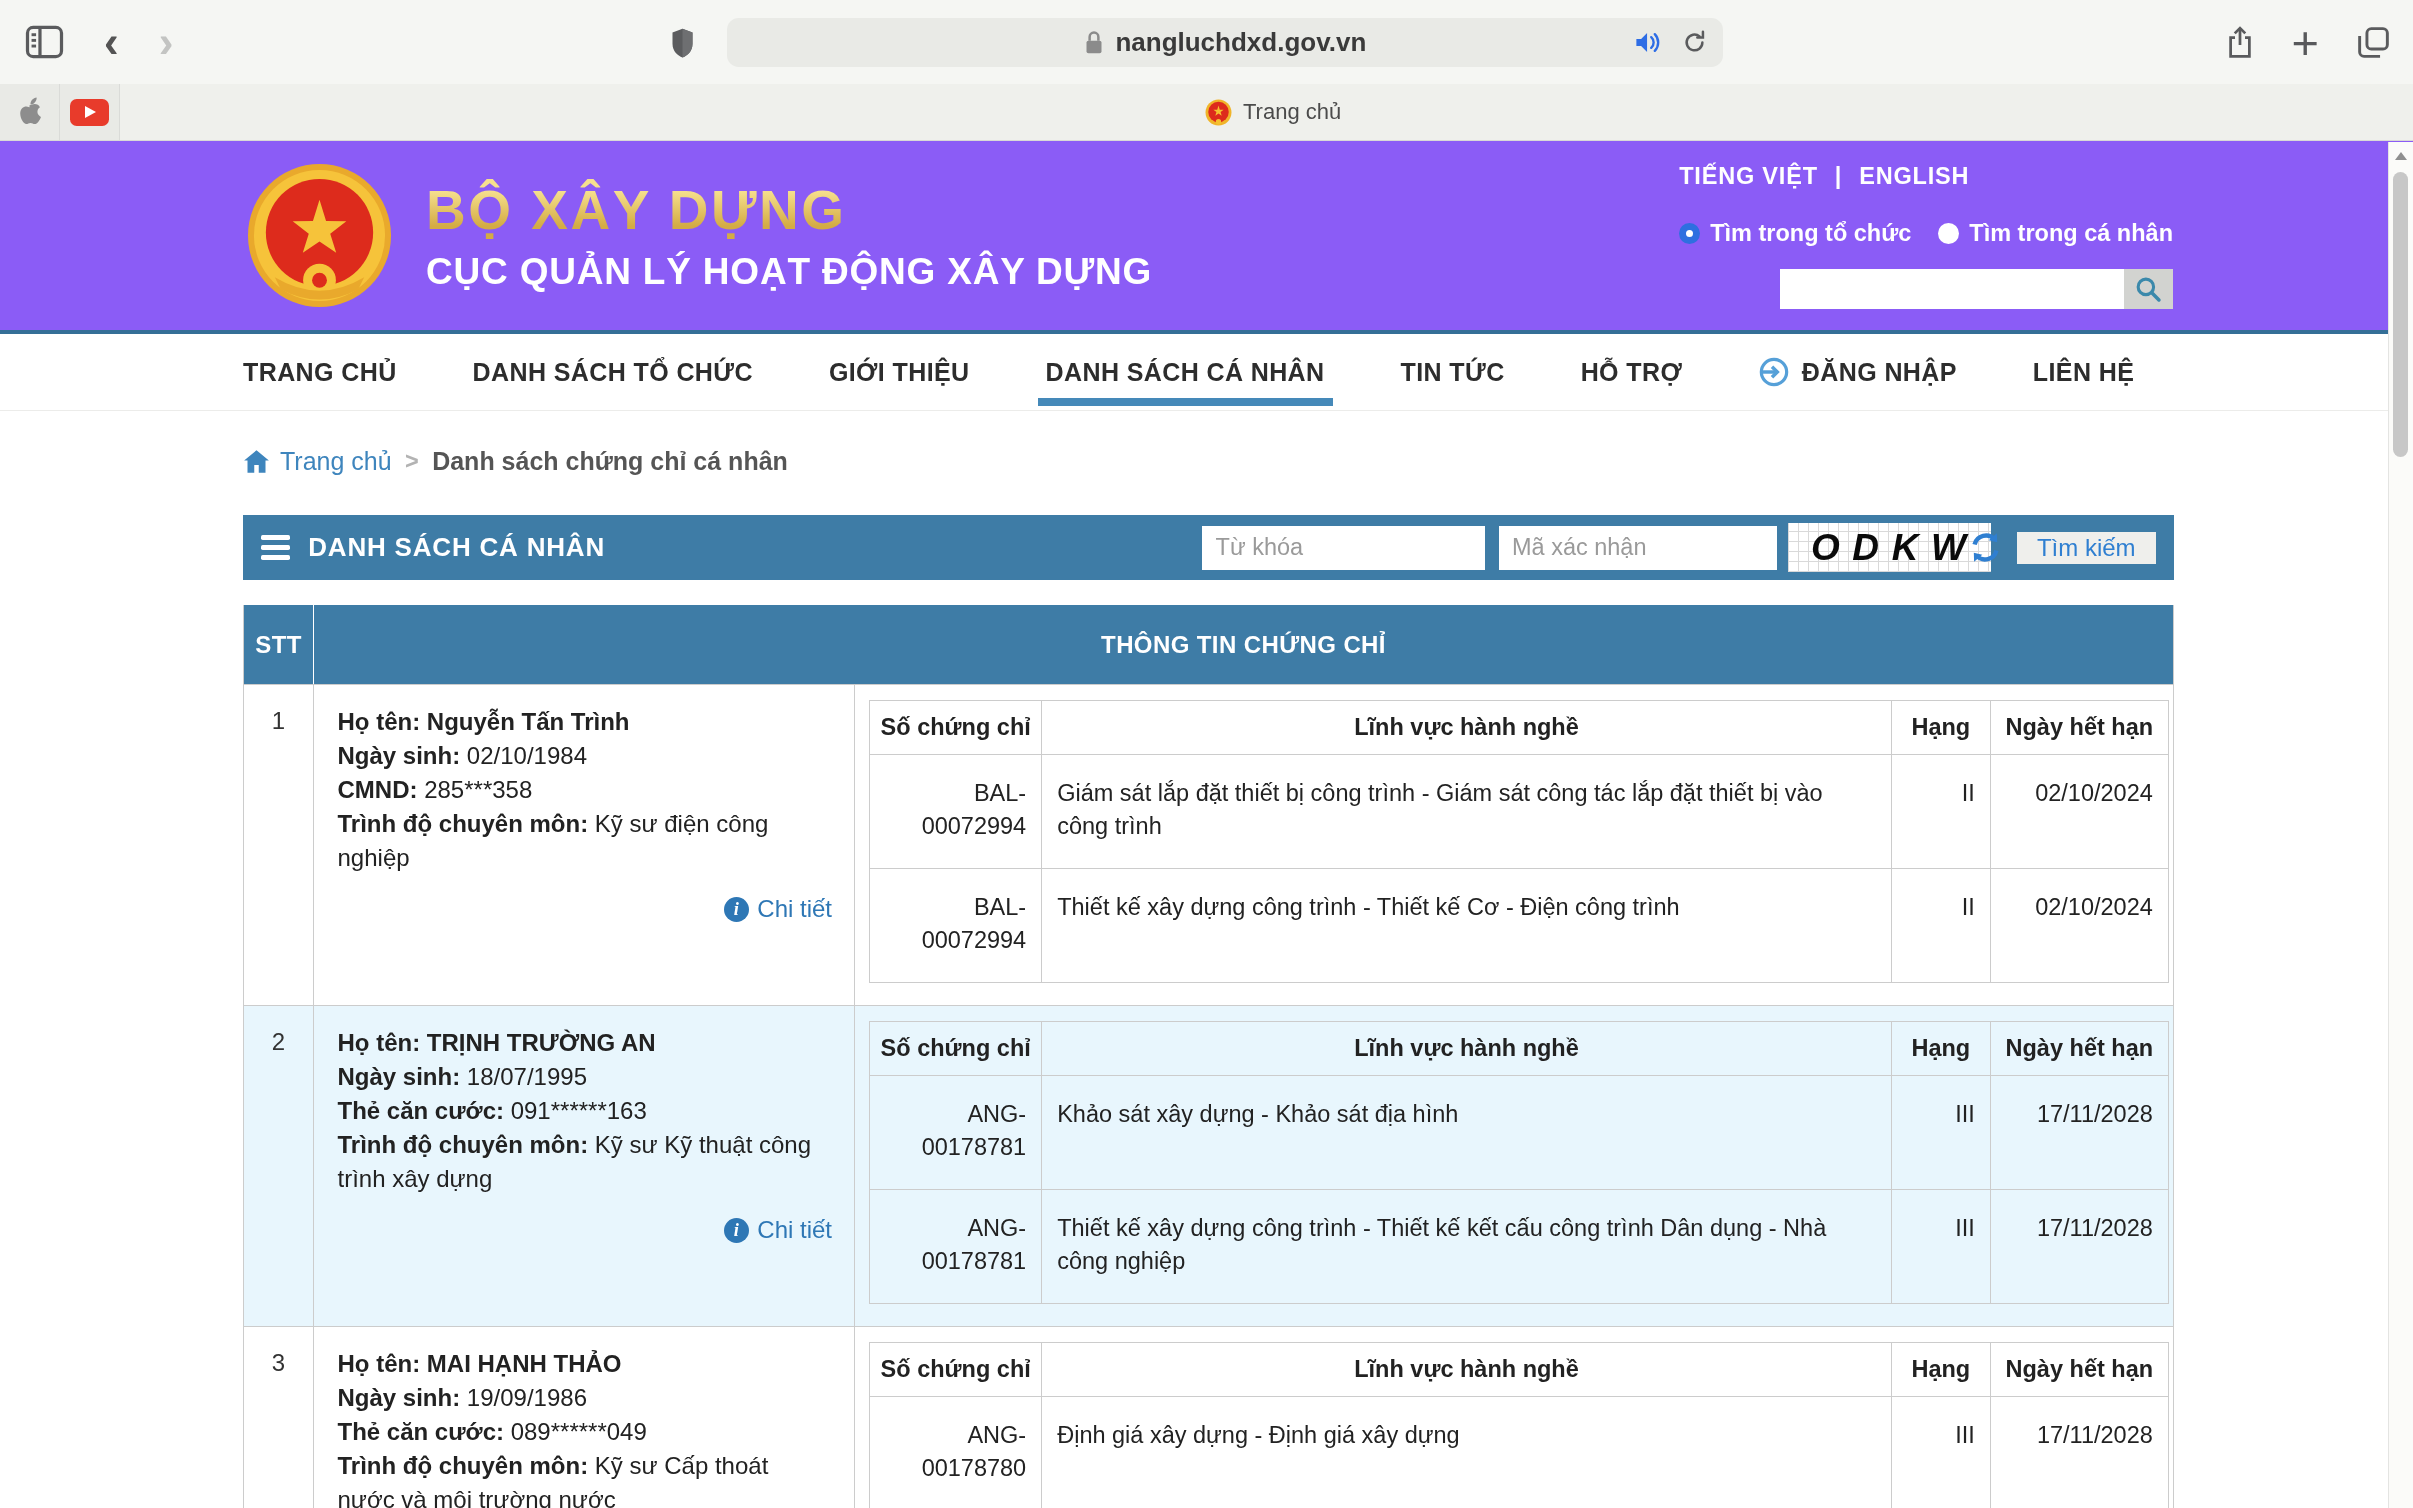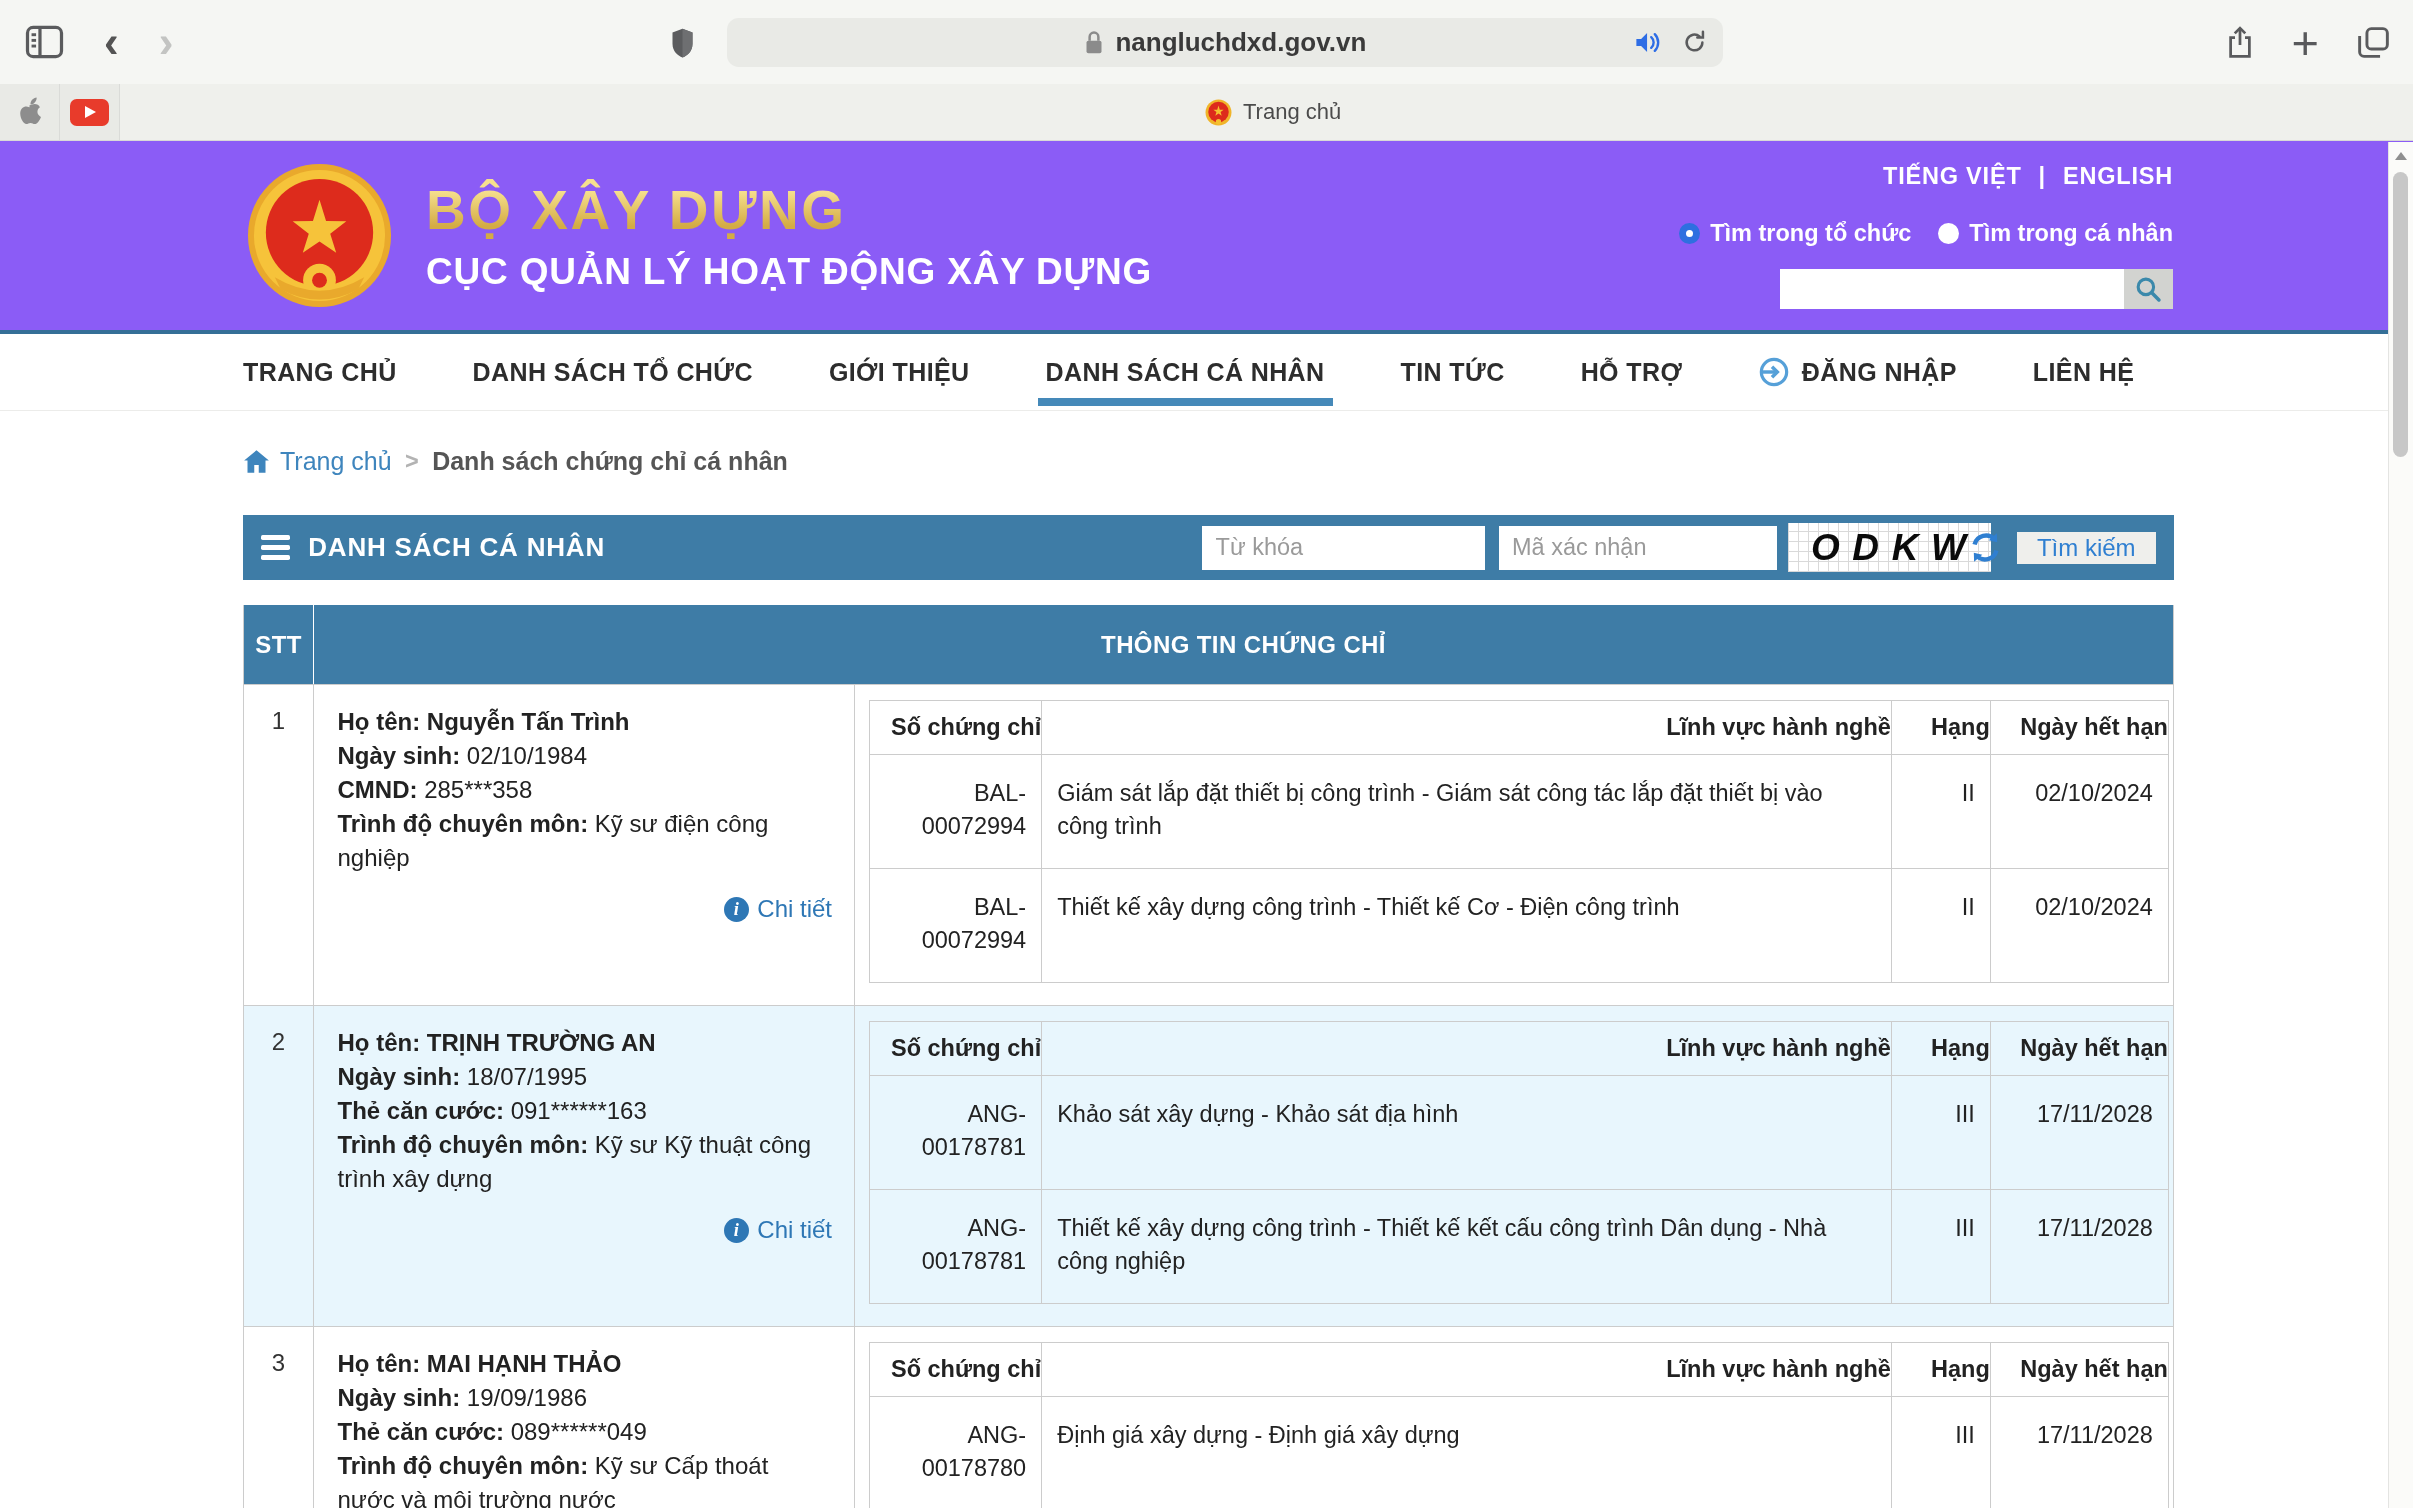--- a/index.html
+++ b/index.html
@@ -28,21 +28,21 @@
 
   
   .site-header { height:193px; background:#8b5cf6; border-bottom:4.2px solid #356f97; position:relative; }
   .logo { position:absolute; left:245px; top:20px; display:flex; align-items:center; gap:32px; }
   .emblem { width:149px; height:149px; }
   .org-title { font-size:55px; font-weight:bold; letter-spacing:2.5px;
                background:linear-gradient(180deg,#f6e08e 20%,#d4ab44 75%);
                -webkit-background-clip:text; background-clip:text; color:#e7c45f; -webkit-text-fill-color:transparent; }
   .org-sub { font-size:37px; font-weight:bold; color:#ffffff; margin-top:8.4px; letter-spacing:0.8px; }
   .header-right { position:absolute; right:240px; top:22px; }
-  .lang-row { display:flex; justify-content:flex-end; gap:17px; font-size:23.5px; font-weight:bold; color:#fff; letter-spacing:0.8px; }
+  .lang-row { display:flex; gap:17px; font-size:23.5px; font-weight:bold; color:#fff; letter-spacing:0.8px; }
   .radio-row { margin-top:30px; display:flex; justify-content:flex-end; gap:27px; align-items:center;
                font-size:23.5px; font-weight:bold; color:#fff; }
   .radio-opt { display:flex; align-items:center; gap:10px; }
   .radio { width:21px; height:21px; border-radius:50%; position:relative; }
   .radio.sel { background:#2e6fe0; }
   .radio.sel::after { content:""; position:absolute; left:6.7px; top:6.7px; width:7.5px; height:7.5px; border-radius:50%; background:#fff; }
   .radio.unsel { background:#fff; }
   .search-row { margin-top:22px; display:flex; justify-content:flex-end; }
   .hdr-search-input { width:344px; height:40px; border:none; background:#fff; font-size:22.6px; padding:0 11.7px; outline:none; }
   .hdr-search-btn { width:49px; height:40px; background:#d2d3d0; border:none; display:flex; align-items:center; justify-content:center; }
@@ -90,21 +90,21 @@
   .cell-stt { width:70px; border-right:0.8px solid #ccc; text-align:center; padding-top:22px; font-size:24px; color:#333; }
   .cell-info { width:541px; border-right:0.8px solid #ccc; padding:20px 22px 0 23.5px; font-size:24px; line-height:34px; color:#222; }
   .fl { font-weight:bold; }
   .field.name .fv { font-weight:bold; }
   .detail-link { display:flex; justify-content:flex-end; align-items:center; gap:8.4px; color:#2e77b5; margin-top:17px; font-size:24px; }
   .info-icon { width:25px; height:25px; border-radius:50%; background:#2e77b5; color:#fff; font-size:18.4px; font-weight:bold;
                font-style:italic; font-family:"Liberation Serif", serif; display:flex; align-items:center; justify-content:center; }
   .cell-cert { flex:1; padding:15px 4.2px 22px 14.2px; }
   .ctable { width:100%; border-collapse:collapse; font-size:23.5px; color:#222; }
   .ctable th, .ctable td { border:0.8px solid #ccc; }
-  .ctable th { font-weight:bold; height:54px; text-align:right; }
+  .ctable th { font-weight:bold; height:54px; text-align:center; }
   .ctable th:nth-child(1){ width:172px; }
   .ctable th:nth-child(3){ width:99px; }
   .ctable th:nth-child(4){ width:178px; }
   .ctable td { padding:22px 15px 25px; vertical-align:top; line-height:33px; }
   .ctable td.cc { text-align:right;margin-top:45px; }
 
   
   .scrollbar { position:fixed; right:0; top:142px; bottom:0; width:25px; background:#fbfbf9; border-left:0.8px solid #e4e4e2; }
   .sb-up { height:27px; display:flex; align-items:center; justify-content:center; }
   .sb-up::after { content:""; width:0; height:0; border-left:6.7px solid transparent; border-right:6.7px solid transparent; border-bottom:8.4px solid #8f8f8f; }

